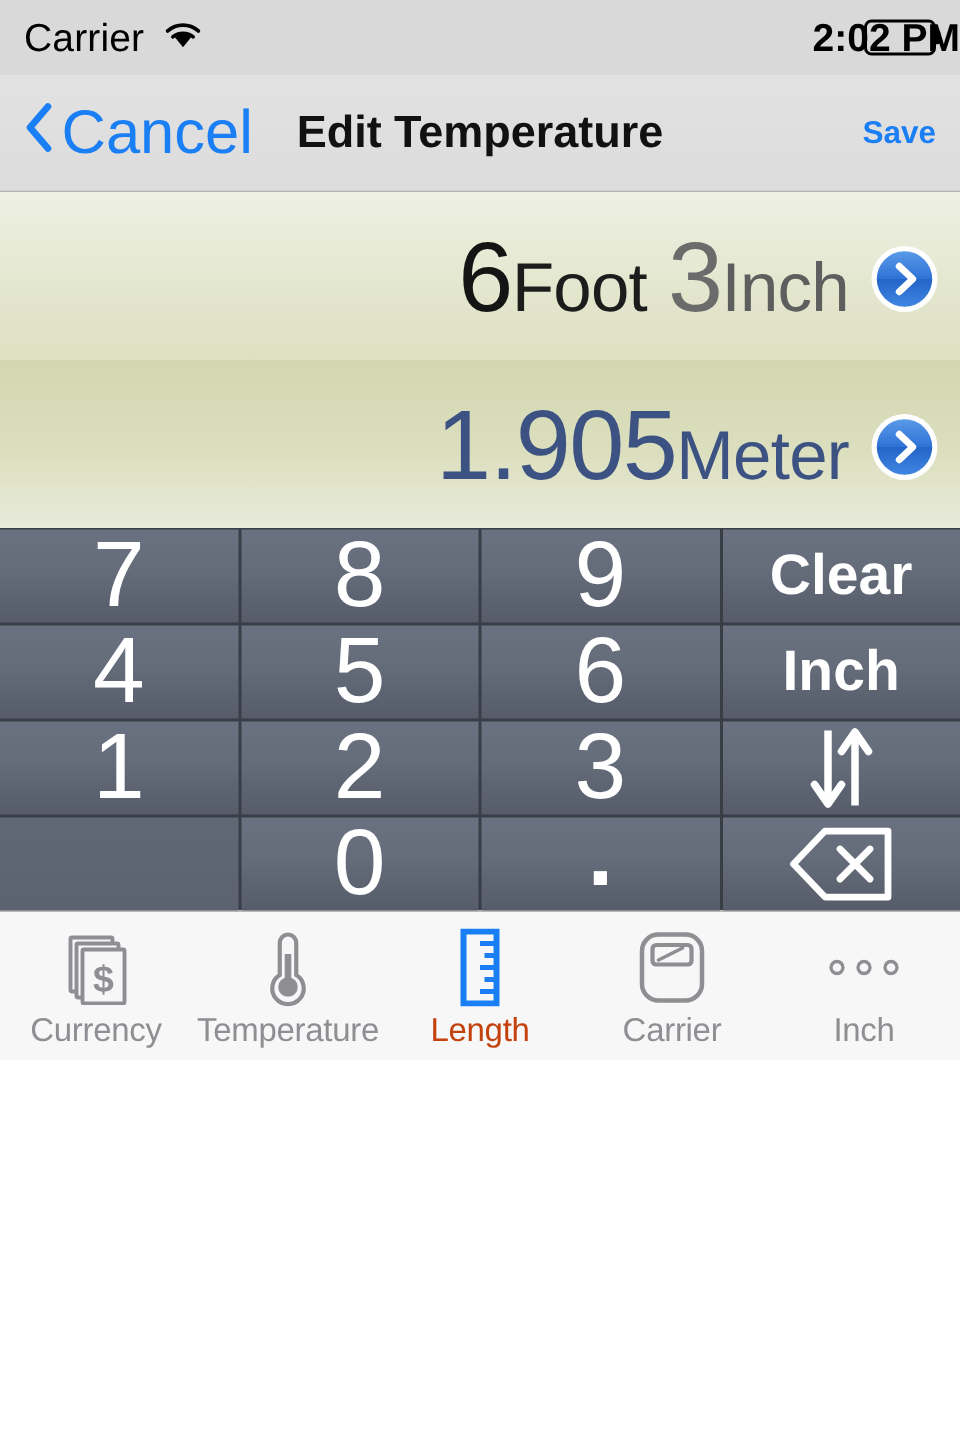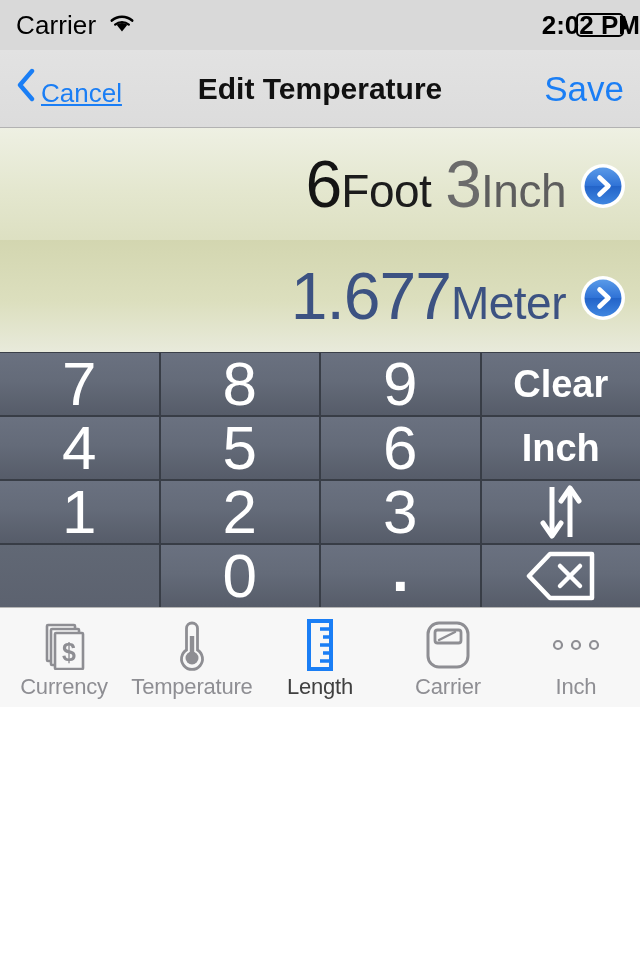--- a/index.html
+++ b/index.html
@@ -43,31 +43,31 @@
   .navbar {
     height:78px; flex:0 0 78px;
     background:linear-gradient(to bottom,#e2e2e2 0%,#dcdcdc 100%);
     border-bottom:1px solid #b2b2b2;
     display:flex; align-items:center;
     position:relative;
     padding:0 16px;
   }
   .nav-cancel {
     display:flex; align-items:flex-end; gap:5px;
-    color:#1a7ef5; font-size:26px; cursor:pointer;text-decoration:underline;
+    color:#1a7ef5; font-size:41px; cursor:pointer;
   }
   .nav-chevron { display:block; }
   .nav-title {
     position:absolute; left:0; right:0; text-align:center;
     font-size:30px; font-weight:bold; color:#111;
     pointer-events:none;
   }
   .nav-save {
-    margin-left:auto; color:#1a7ef5; font-size:35px;
-    font-weight:normal; cursor:pointer;
+    margin-left:auto; color:#1a7ef5; font-size:21px;
+    font-weight:bold; cursor:pointer;
   }
 
   
   .display { flex:0 0 224px; display:flex; flex-direction:column;border-radius:21px; }
   .disp-row {
     flex:1 1 0; position:relative;
     display:flex; align-items:center; justify-content:flex-end;
     padding-right:14px;
   }
   .disp-row.primary   { background:linear-gradient(to bottom,#eef0e3 0%,#e4e7cf 55%,#dde0c2 100%); }
@@ -117,21 +117,21 @@
   }
   .tab {
     flex:1 1 0;
     display:flex; flex-direction:column;
     align-items:center; justify-content:center;
     gap:3px; cursor:pointer;
     padding-top:4px;
   }
   .tab-icon { height:52px; display:flex; align-items:center; justify-content:center; }
   .tab-label { font-size:22px; color:#8e8e93; letter-spacing:-0.2px; }
-  .tab.active .tab-label { color:#404040; }
+  .tab.active .tab-label { color:#c2410c; }
 </style>
 </head>
 <body>
 
 <div id="app">
 
   <div class="statusbar">
     <div class="sb-left">
       <span class="sb-carrier">Carrier</span>
       <span class="wifi-icon">
@@ -187,21 +187,21 @@
           </defs>
           <circle cx="23" cy="23" r="22" fill="#ffffff"></circle>
           <circle cx="23" cy="23" r="18.5" fill="url(#bg1)"></circle>
           <path d="M19.5 14.5 L28.5 23 L19.5 31.5" stroke="#ffffff" stroke-width="4.6" fill="none" stroke-linecap="round" stroke-linejoin="round"></path>
         </svg>
       </span>
     </div>
 
     <div class="disp-row secondary">
       <div class="disp-content">
-        <span class="val-num">1.677</span>
+        <span class="val-num">1.905</span>
           <span class="val-unit">Meter</span>
       </div>
       <span class="disc-btn">
         <svg width="46" height="46" viewBox="0 0 46 46">
           <defs>
             <linearGradient id="bg2" x1="0" y1="0" x2="0" y2="1">
               <stop offset="0%" stop-color="#5a9ae8"></stop>
               <stop offset="50%" stop-color="#2f72d6"></stop>
               <stop offset="51%" stop-color="#2364c9"></stop>
               <stop offset="100%" stop-color="#3f86e0"></stop>

